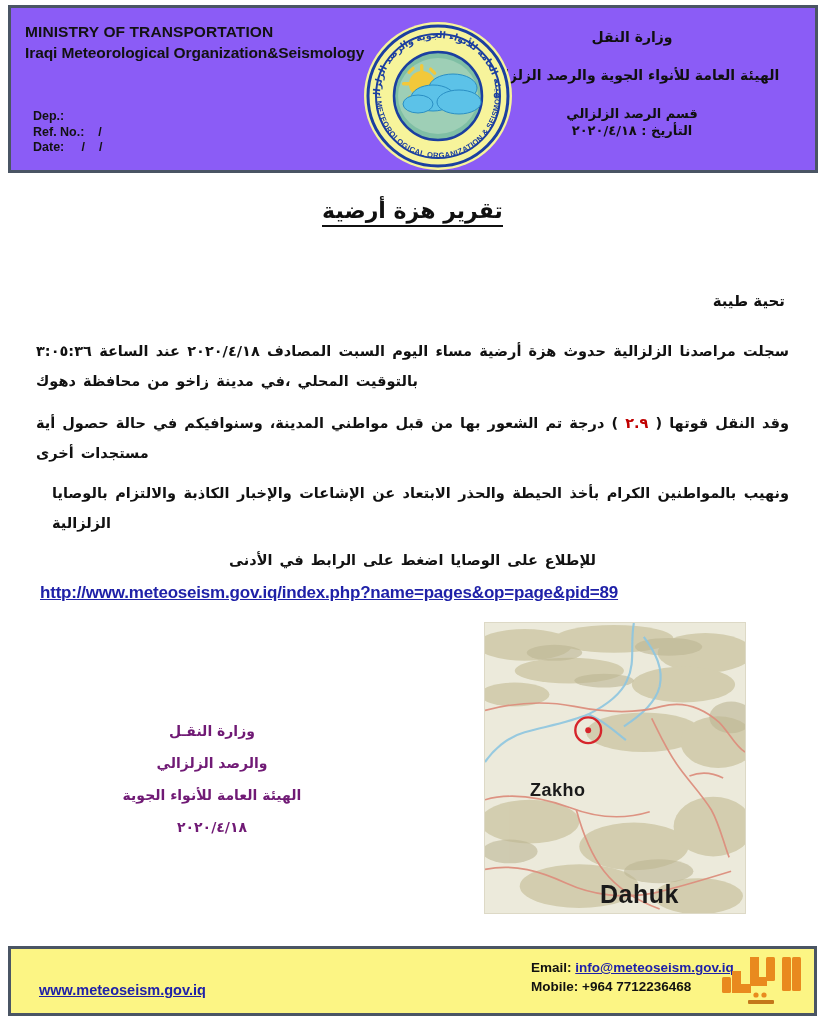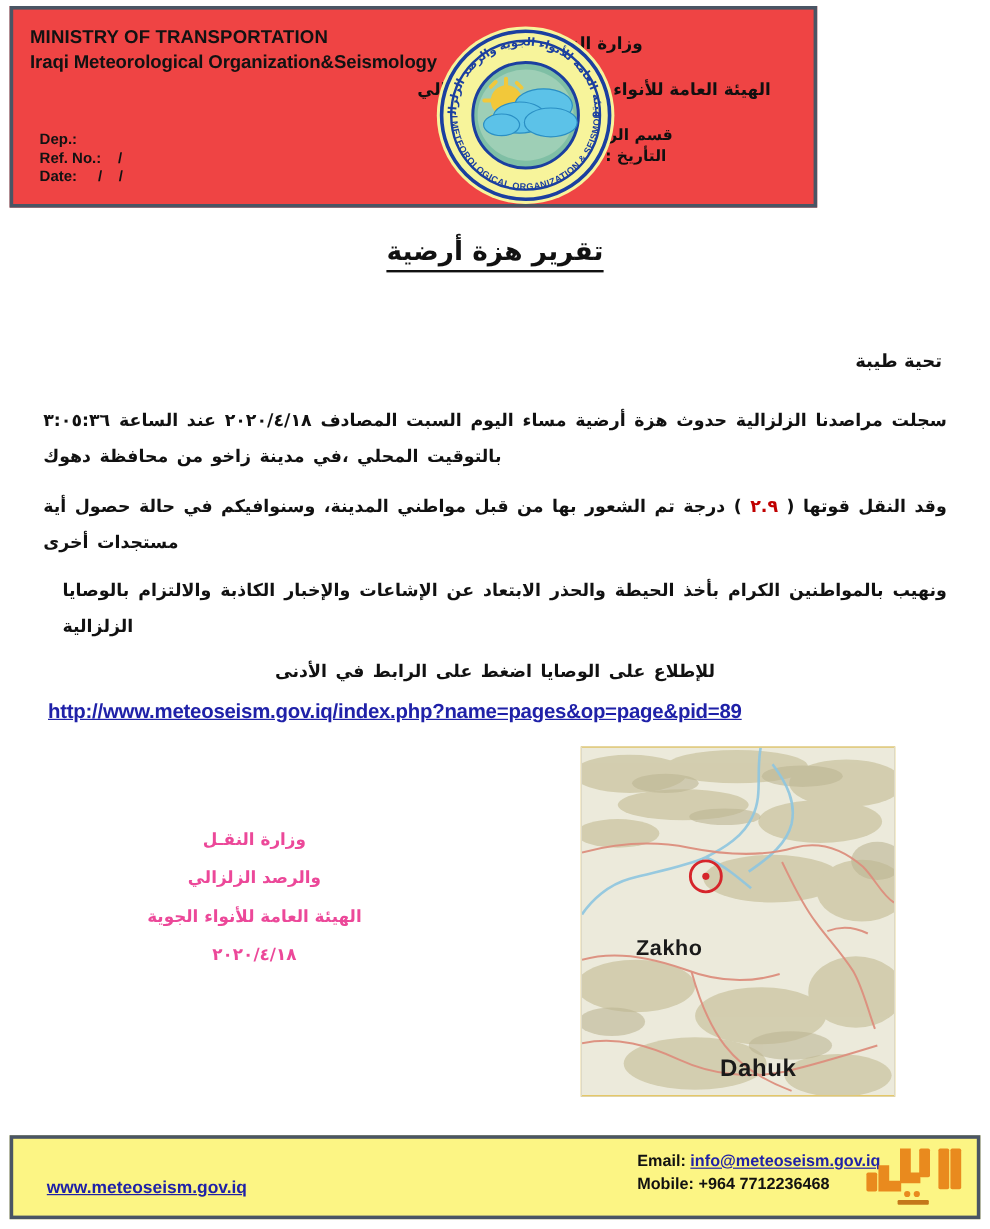--- a/index.html
+++ b/index.html
@@ -18,23 +18,23 @@
     margin: 0 auto;
     background: #ffffff;
     overflow: hidden;
   }
 
   
   .letterhead {
     position: absolute;
     left: 8px;
     top: 5px;
-    width: 673px;
+    width: 810px;
     height: 168px;
-    background: #ef4444;
+    background: #8b5cf6;
     border: 3px solid #4a5564;
     box-sizing: border-box;
   }
   .lh-en {
     position: absolute;
     left: 14px;
     top: 14px;
     width: 340px;
     text-align: left;
     color: #121212;
@@ -172,28 +172,28 @@
     color: #1f21a8;
     text-decoration: underline;
     letter-spacing: -.2px;
     white-space: nowrap;
   }
 
   
   .signature {
     position: absolute;
     left: 62px;
-    top: 684px;
+    top: 715px;
     width: 300px;
     direction: rtl;
     text-align: center;
     font-family: "DejaVu Sans", sans-serif;
     font-size: 14px;
     font-weight: bold;
-    color: #ec4899;
+    color: #701a75;
     line-height: 32px;
   }
 
   
   .map {
     position: absolute;
     left: 484px;
     top: 622px;
     width: 262px;
     height: 292px;
@@ -204,21 +204,21 @@
   }
   .map svg { display: block; width: 100%; height: 100%; }
   .map-label {
     position: absolute;
     font-family: "Liberation Sans", sans-serif;
     font-weight: bold;
     color: #1a1a1a;
     letter-spacing: .5px;
   }
   .lbl-zakho { left: 45px; top: 157px; font-size: 18px; }
-  .lbl-dahuk { left: 115px; top: 257px; font-size: 20px; }
+  .lbl-dahuk { left: 115px; top: 257px; font-size: 25px; }
 
   
   .footer {
     position: absolute;
     left: 8px;
     top: 946px;
     width: 809px;
     height: 70px;
     background: #fcf584;
     border: 3px solid #4a5564;

